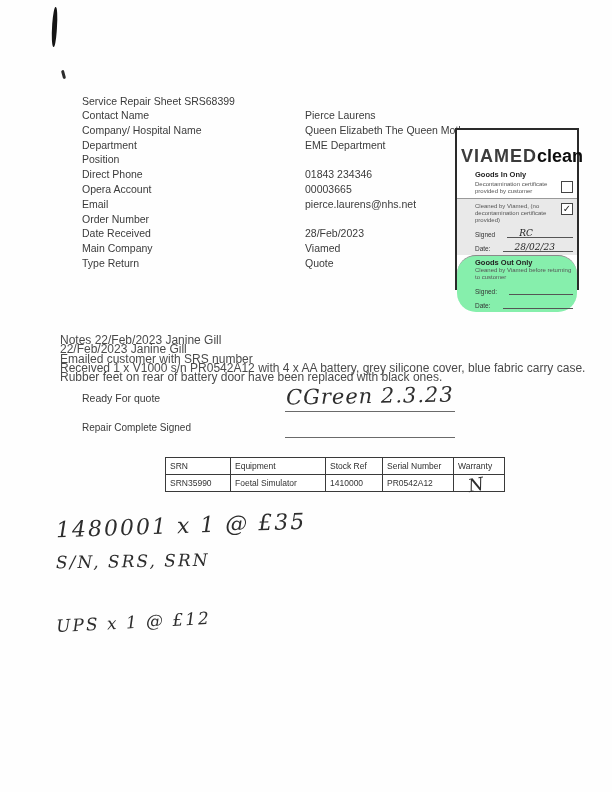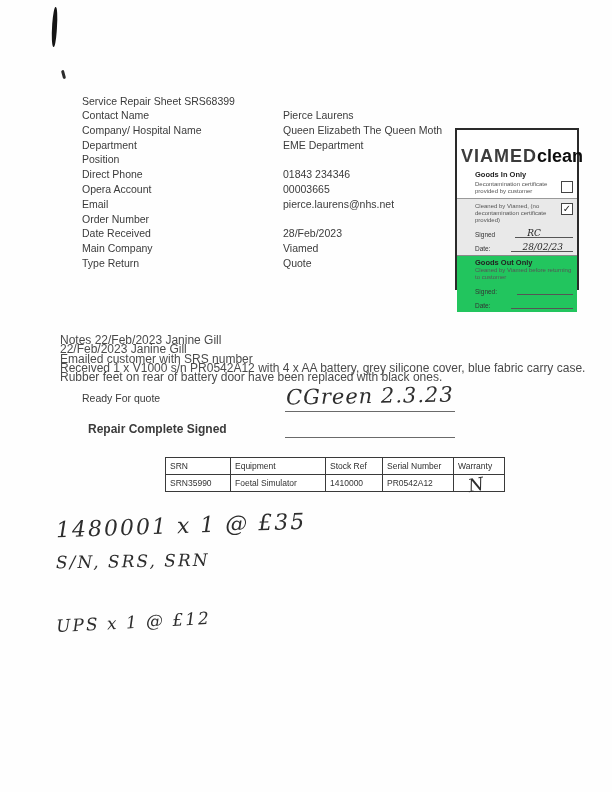--- a/index.html
+++ b/index.html
@@ -10,49 +10,49 @@
   }
   
   .mark1 { position:absolute; left:52px; top:7px; width:5px; height:40px;
            background:#151515; border-radius:45% 55% 40% 60%; transform:rotate(4deg); }
   .mark2 { position:absolute; left:62px; top:70px; width:3px; height:9px;
            background:#2b2b2b; transform:rotate(-15deg); border-radius:2px; }
 
   .title { position:absolute; left:82px; top:95px; font-size:10.5px; color:#3a3a3a; }
 
   .fields { position:absolute; left:82px; top:109px; width:500px; }
-  .field-row { display:flex; height:14.8px; font-size:10.5px; line-height:13px; }
+  .field-row { display:flex; height:14.8px; font-size:10.5px; line-height:13px;gap:22px; }
   .f-label { width:201px; flex:none; }
   .f-value { white-space:nowrap; overflow:hidden; max-width:172px; }
 
   
   .clean-box { position:absolute; left:455px; top:128px; width:124px; height:162px;
                border:2px solid #2a2a2a; background:#fff; box-sizing:border-box; }
   .clean-logo { padding:16px 4px 1px 4px; font-size:18px; white-space:nowrap; }
   .logo-viamed { font-weight:bold; letter-spacing:1px; color:#3c3c3c; }
   .logo-clean  { font-weight:bold; color:#0d0d0d; }
   .cb-section { padding:2px 4px 3px 18px; box-sizing:border-box; }
   .sec-gray  { background:#e9e9e9; border-top:1px solid #9a9a9a; }
-  .sec-gray2 { background:#22c55e; border-top:1px solid #8a8a8a; }
+  .sec-gray2 { background:#86efac; border-top:1px solid #8a8a8a;border-radius:19px; }
   .goods-title { font-weight:bold; font-size:7.5px; color:#222; }
   .cb-row { display:flex; justify-content:space-between; align-items:flex-start; gap:4px; margin-top:2px; }
   .tiny { font-size:6px; line-height:7px; color:#555; width:82px; }
   .cb { width:10px; height:10px; border:1px solid #444; background:#fff; flex:none;
         font-size:10px; line-height:9px; text-align:center; color:#1c1c1c;
         font-family:"DejaVu Serif", serif; }
   .sig-row { display:flex; align-items:flex-end; font-size:6.5px; margin-top:4px; color:#333; }
-  .sig-line { flex:1; border-bottom:1px solid #555; margin-left:20px; height:9px; position:relative; }
+  .sig-line { flex:1; border-bottom:1px solid #555; margin-left:12px; height:9px; position:relative; }
   .hand-sm { position:absolute; bottom:-1px; left:12px; font-family:"DejaVu Serif", serif;
              font-style:italic; font-size:9px; color:#222; white-space:nowrap; }
 
   .notes { position:absolute; left:60px; top:336px; width:528px;
            font-size:12px; line-height:9.3px; color:#4a4a4a; }
 
   .ready-label  { position:absolute; left:82px; top:392px; font-size:10.5px; }
-  .repair-label { position:absolute; left:88px; top:422px; font-size:12px;font-weight:bold; }
+  .repair-label { position:absolute; left:82px; top:422px; font-size:10px; }
   .sig-under1 { position:absolute; left:285px; top:411px; width:170px; border-bottom:1.2px solid #6a6a6a; }
   .sig-under2 { position:absolute; left:285px; top:437px; width:170px; border-bottom:1.2px solid #6a6a6a; }
   .hand { font-family:"DejaVu Serif", serif; font-style:italic; color:#2e2e2e; }
   .ready-sig { position:absolute; left:286px; top:384px; font-size:21px; letter-spacing:1px; transform:rotate(-1deg); }
 
   table.parts { position:absolute; left:165px; top:457px; border-collapse:collapse;
                 font-size:8.5px; color:#333; background:#fff; }
   .parts th, .parts td { border:1.2px solid #3a3a3a; padding:2px 4px; text-align:left;
                           font-weight:normal; height:12px; vertical-align:middle;margin-left:6px; }
   .parts th { color:#2e2e2e; }

